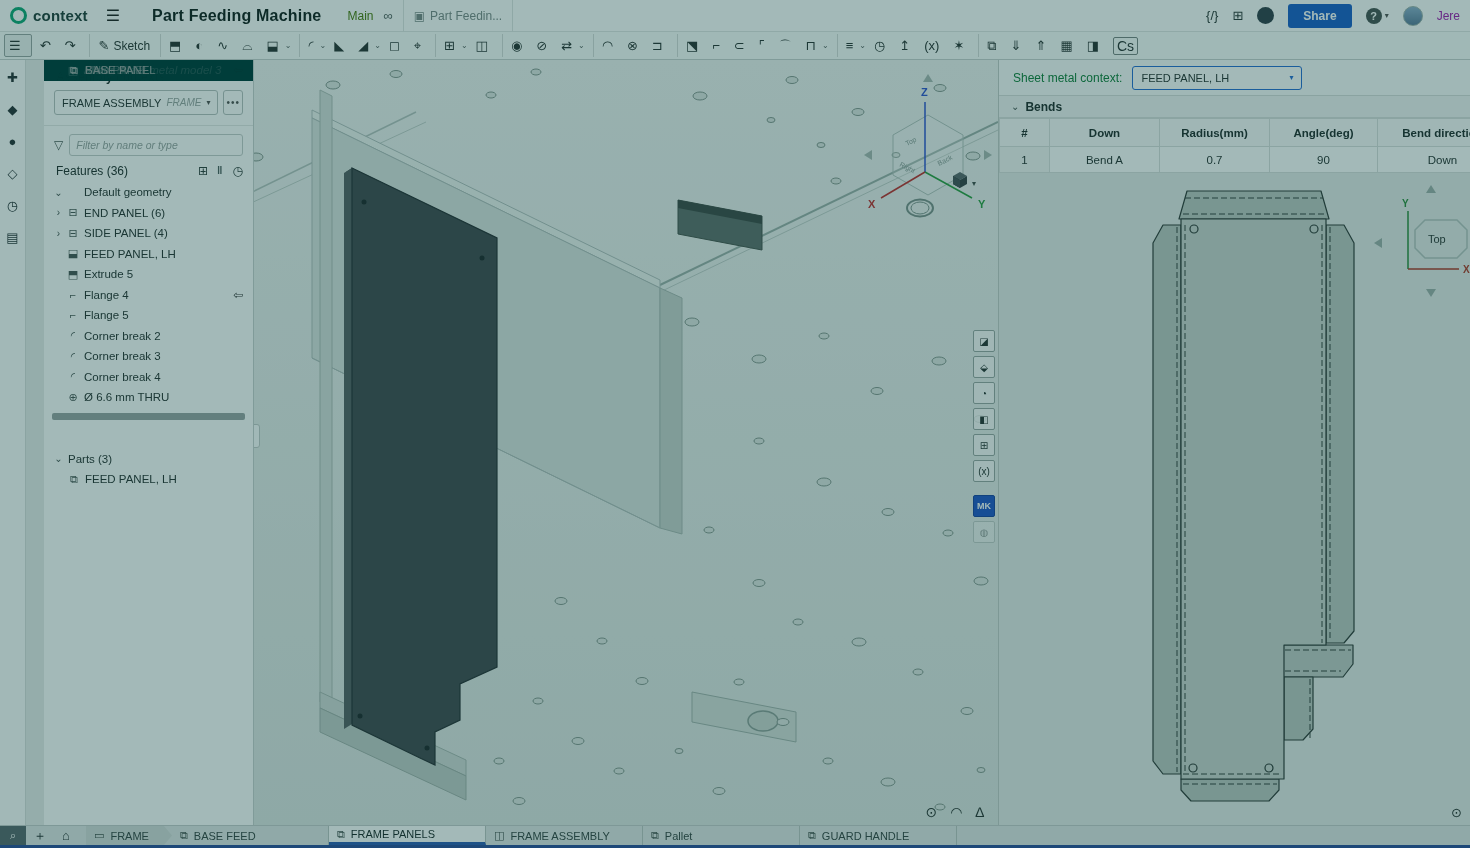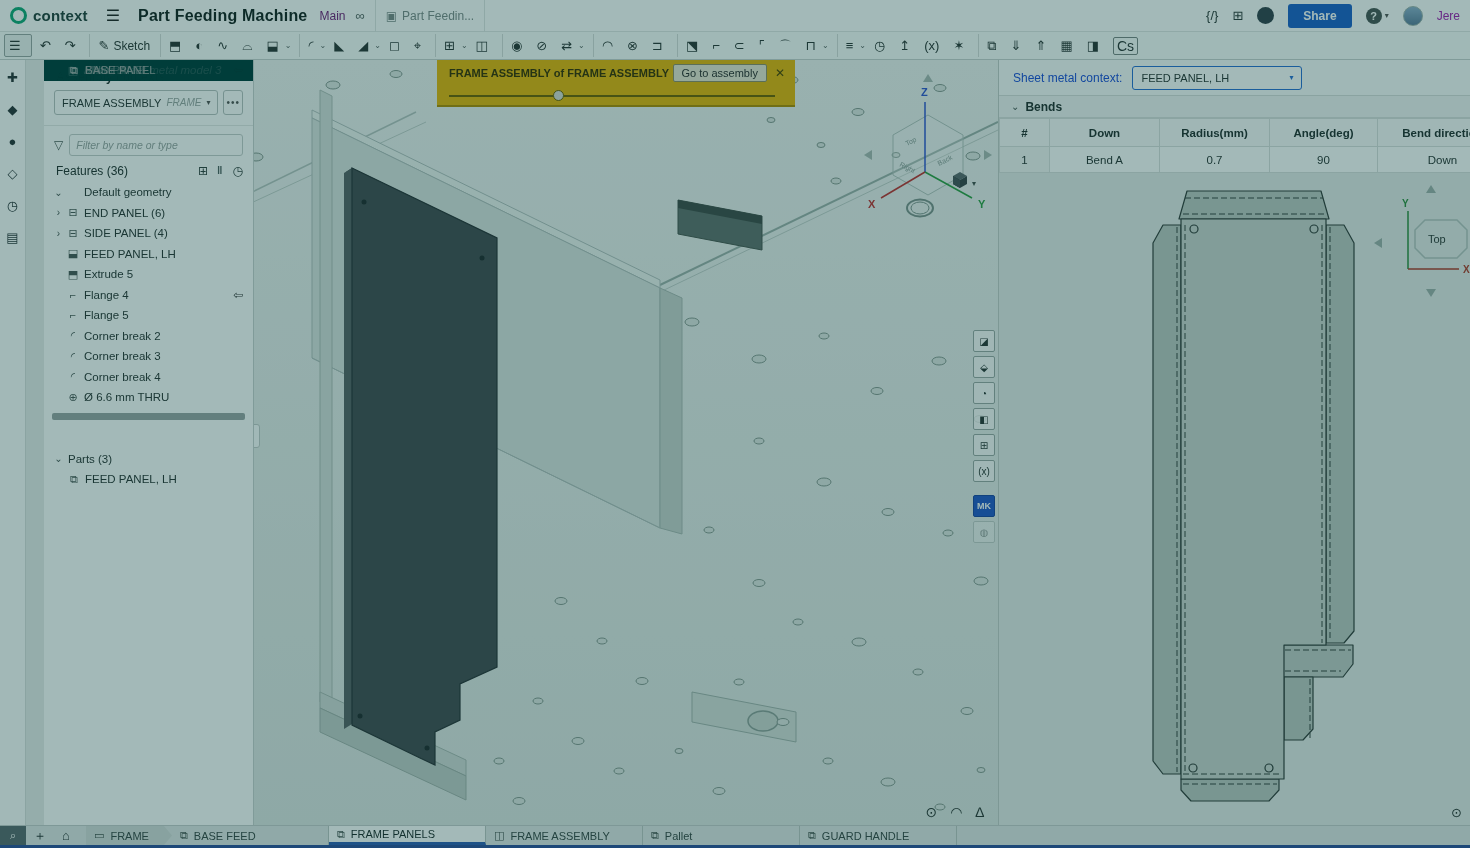--- a/index.html
+++ b/index.html
@@ -8,22 +8,22 @@
 
   
   .dim { position:absolute; inset:0; background:rgba(0,62,58,0.36); pointer-events:none; z-index:9999; }
 
   
   .topbar { position:absolute; left:0; top:0; width:1470px; height:32px; background:#ffffff; display:flex; align-items:center; padding:0 10px; gap:10px; border-bottom:1px solid #e2e6e5; z-index:30; }
   .logo { display:flex; align-items:center; gap:6px; }
   .logo-mark { width:17px; height:17px; border-radius:50%; border:3px solid #13a878; background:#fff; }
   .logo-text { font-size:15px; font-weight:bold; color:#24403c; letter-spacing:0.2px; }
   .hamburger { font-size:16px; color:#222; margin-left:8px; cursor:pointer; }
-  .doc-title { font-size:16px; font-weight:bold; color:#15211f; margin-left:8px; letter-spacing:0.2px; }
-  .branch { font-size:12px; color:#701a75; margin-left:2px; }
+  .doc-title { font-size:16px; font-weight:bold; color:#15211f; margin-left:22px; letter-spacing:0.2px; }
+  .branch { font-size:12px; color:#4d7c0f; margin-left:16px; }
   .link-ico { font-size:13px; color:#566260; }
   .doc-tab { display:flex; align-items:center; gap:5px; font-size:12px; color:#7d8a88; border-left:1px solid #e0e4e3; border-right:1px solid #e0e4e3; padding:4px 10px; height:32px; }
   .topbar-right { margin-left:auto; display:flex; align-items:center; gap:14px; }
   .t-ico { font-size:13px; color:#303b39; cursor:pointer; }
   .ai-dot { width:17px; height:17px; border-radius:50%; background:#34434b; display:inline-block; }
   .share-btn { background:#1f62c9; color:#fff; font-size:12px; font-weight:bold; border:none; border-radius:3px; padding:5px 15px; cursor:pointer; }
   .help { display:flex; align-items:center; gap:3px; cursor:pointer; }
   .help-circle { width:16px; height:16px; border-radius:50%; background:#4a5553; color:#fff; font-size:11px; display:flex; align-items:center; justify-content:center; font-weight:bold; }
   .caret { font-size:8px; color:#555; }
   .avatar { width:20px; height:20px; border-radius:50%; background:linear-gradient(#8fb0cc,#5e7d9b); border:1px solid #9eb0ad; }
@@ -92,21 +92,21 @@
   .sbtn { width:22px; height:22px; background:rgba(255,255,255,0.78); border:1px solid #9aa6a3; border-radius:2px; display:flex; align-items:center; justify-content:center; font-size:10px; color:#2c3634; cursor:pointer; }
   .sbtn.mk { background:#2458c8; color:#fff; font-weight:bold; font-size:9px; margin-top:9px; border-color:#1c46a3; }
   .sbtn.faded { opacity:0.45; }
 
   .measure-tools { position:absolute; right:14px; bottom:5px; display:flex; gap:13px; z-index:14; }
   .m-ico { font-size:14px; color:#2c3533; cursor:pointer; }
 
   
   .right-panel { position:absolute; left:998px; top:60px; width:472px; height:765px; background:#e7ebe9; border-left:1px solid #c4cbc9; z-index:12; }
   .sm-context-row { height:36px; background:#fbfcfc; border-bottom:1px solid #d8dddb; display:flex; align-items:center; padding:0 14px; gap:10px; }
-  .sm-label { font-size:12px; color:#1d4ed8; }
+  .sm-label { font-size:12px; color:#15803d; }
   .sm-dd { width:170px; height:24px; border:1.5px solid #2a6fd4; border-radius:3px; background:#fff; display:flex; align-items:center; padding:0 8px; cursor:pointer; }
   .sm-dd-value { font-size:11px; color:#2b3533; }
   .sm-dd .caret { margin-left:auto; color:#2a6fd4; }
   .bends-header { height:22px; background:#f3f5f4; border-bottom:1px solid #d9dedd; display:flex; align-items:center; padding:0 12px; gap:6px; }
   .bends-chev { font-size:10px; color:#4c5856; }
   .bends-title { font-size:12px; font-weight:bold; color:#24302e; }
   .bends-table { border-collapse:collapse; width:508px; background:#fff; table-layout:fixed; }
   .bends-table th { font-size:11.5px; font-weight:bold; color:#24302e; background:#fafbfb; border:1px solid #d9dedd; height:28px; }
   .bends-table td { font-size:11.5px; color:#2b3533; border:1px solid #d9dedd; height:26px; text-align:center; }
   .bends-table td.numcol, .bends-table th.numcol { background:#f4f6f5; }
@@ -715,31 +715,20 @@
 
     <g>
       <polygon points="724,112 731,116 724,120 717,116" fill="#5d686c"></polygon>
       <polygon points="717,116 724,120 724,128 717,124" fill="#49545 8" fill-opacity="1"></polygon>
       <polygon points="717,116 724,120 724,128 717,124" fill="#495458"></polygon>
       <polygon points="724,120 731,116 731,124 724,128" fill="#394347"></polygon>
       <text x="736" y="126" font-size="8" fill="#44504e">▾</text>
     </g>
   </svg>
 
-  <div class="banner">
-    <div class="banner-top">
-      <span class="banner-text">FRAME ASSEMBLY of FRAME ASSEMBLY</span>
-      <button class="banner-btn">Go to assembly</button>
-      <span class="banner-close">✕</span>
-    </div>
-    <div class="banner-slider">
-      <div class="slider-track"></div>
-      <div class="slider-knob"></div>
-    </div>
-  </div>
 
   <div class="vp-splitter">≔</div>
 
   <div class="side-toolbar">
 
       <span class="sbtn">◪</span>
 
       <span class="sbtn">⬙</span>
 
       <span class="sbtn">◔</span>

